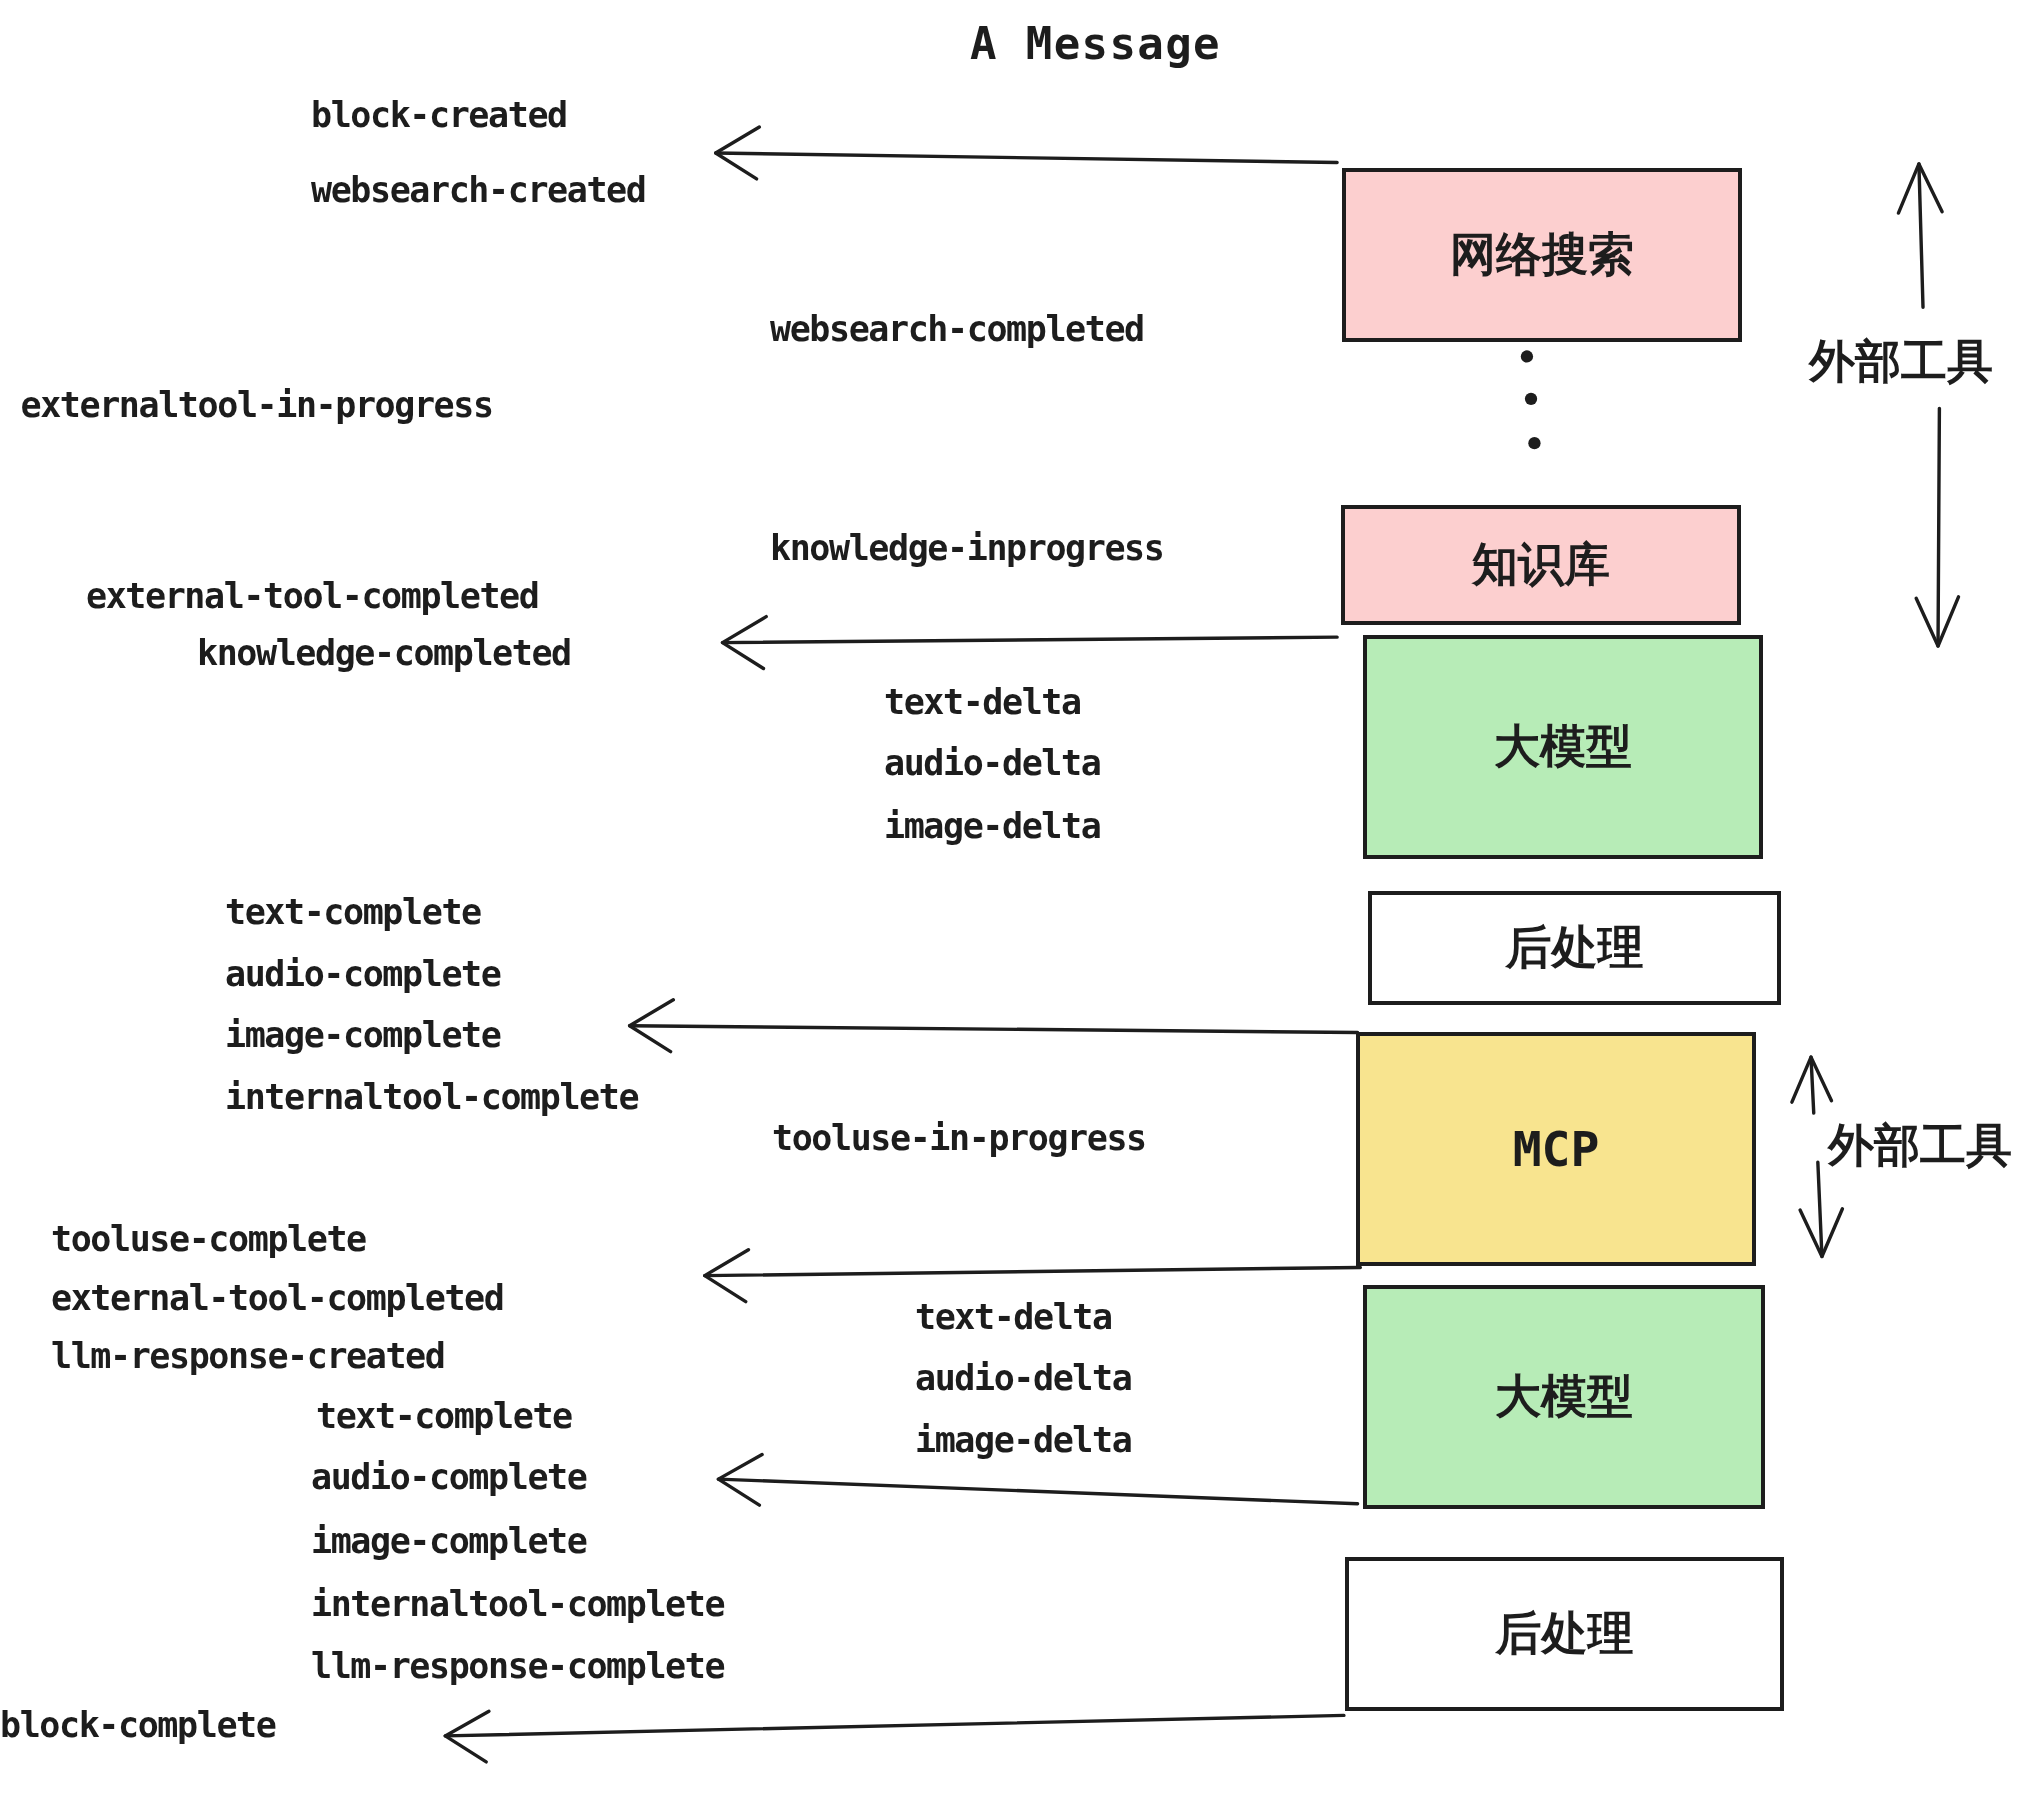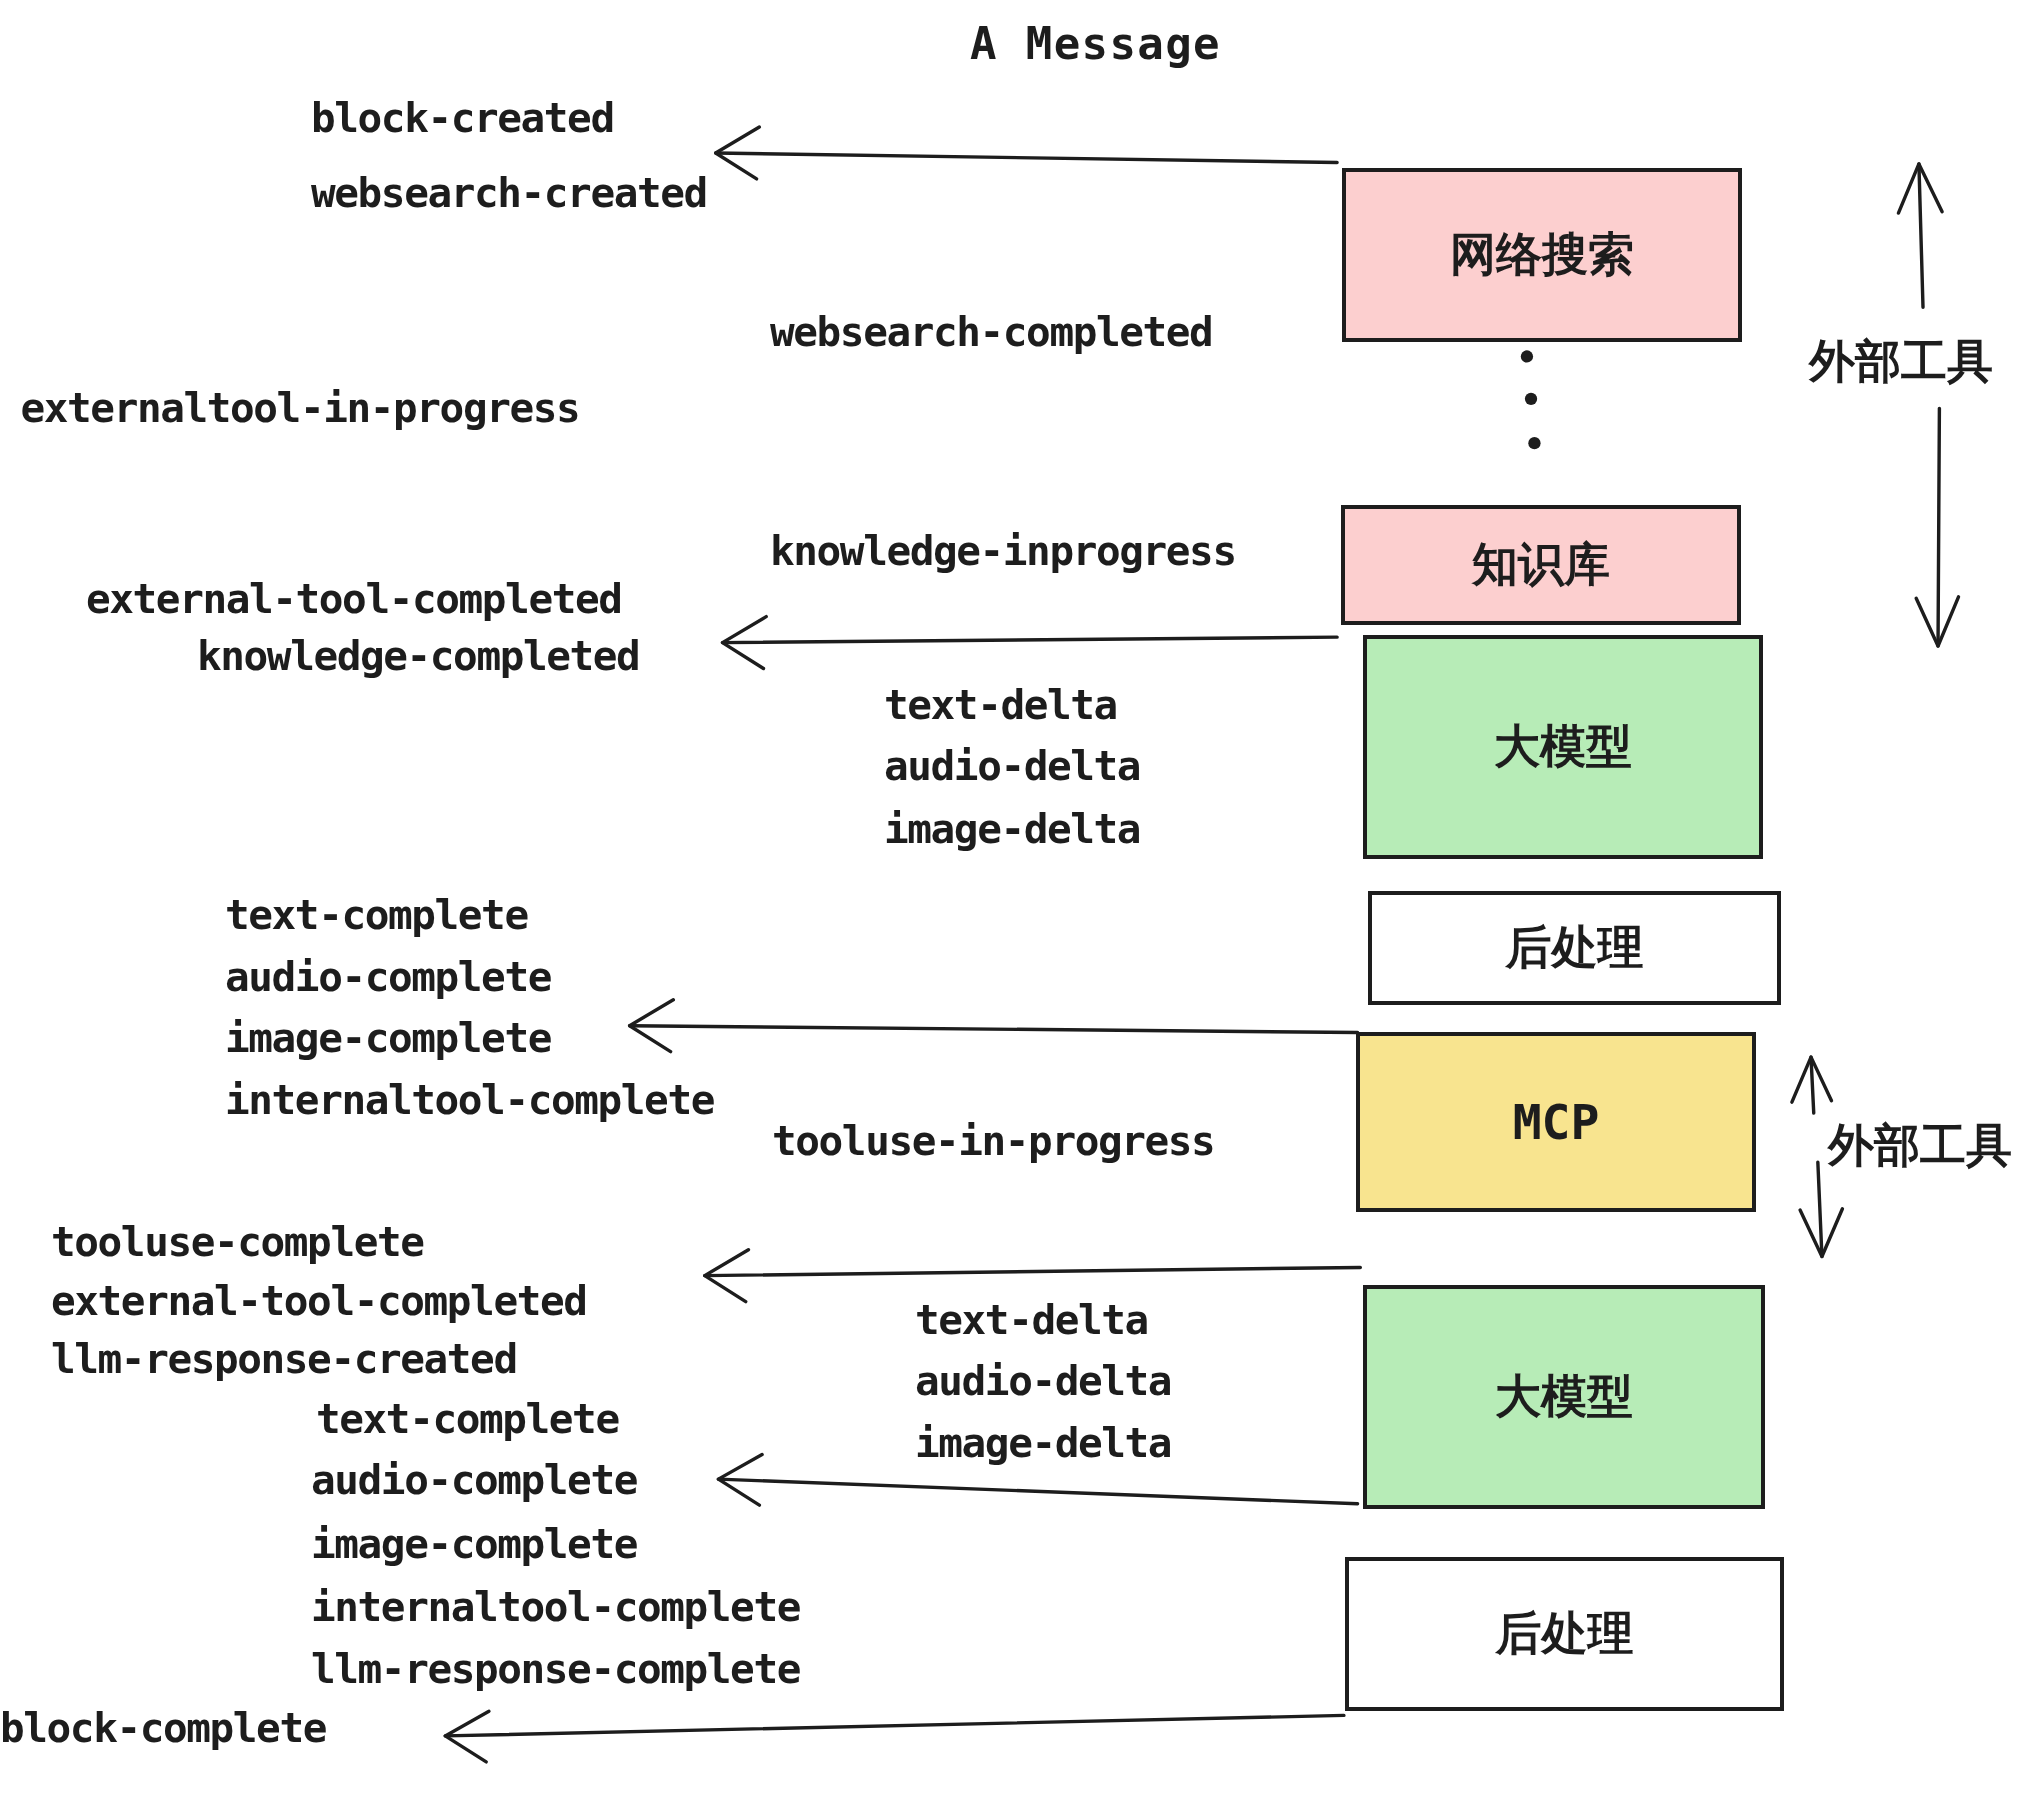--- a/index.html
+++ b/index.html
@@ -11,21 +11,21 @@
     font-family:"DejaVu Sans Mono", monospace; color:var(--ink); overflow:hidden;
   }
   .arrows{position:absolute; left:0; top:0; width:2035px; height:1796px; pointer-events:none;}
   .arrows line, .arrows polyline{stroke:var(--ink); stroke-width:5; fill:none; stroke-linecap:round; stroke-linejoin:round;}
   .arrows circle{fill:var(--ink);}
   .title{
     position:absolute; left:970px; top:18px; font-size:44px; font-weight:600;
     white-space:nowrap; letter-spacing:1.4px;
   }
   .evt{
-    position:absolute; font-size:41px; font-weight:600; white-space:nowrap;
+    position:absolute; font-size:35px; font-weight:600; white-space:nowrap;
     letter-spacing:-1.4px; line-height:1.1;
   }
   .box{
     position:absolute; border:4.1px solid var(--ink); box-sizing:border-box;
     display:flex; align-items:center; justify-content:center;
     font-family:"DejaVu Sans","Liberation Sans",sans-serif; font-size:46px; font-weight:600;
   }
   .box.pink{background:var(--pink);}
   .box.green{background:var(--green);}
   .box.yellow{background:var(--yellow);}
@@ -140,21 +140,21 @@
   </div>
   <div class="box pink" style="left:1341px;top:505px;width:400px;height:120px">
     <span>知识库</span>
   </div>
   <div class="box green" style="left:1363px;top:635px;width:400px;height:224px">
     <span>大模型</span>
   </div>
   <div class="box white" style="left:1368px;top:891px;width:413px;height:114px">
     <span>后处理</span>
   </div>
-  <div class="box yellow" style="left:1356px;top:1032px;width:400px;height:180px">
+  <div class="box yellow" style="left:1356px;top:1032px;width:400px;height:234px">
     <span class="mono">MCP</span>
   </div>
   <div class="box green" style="left:1363px;top:1285px;width:402px;height:224px">
     <span>大模型</span>
   </div>
   <div class="box white" style="left:1345px;top:1557px;width:439px;height:154px">
     <span>后处理</span>
   </div>
 
   <div class="cn-note" style="left:1809px;top:331px">外部工具</div>

